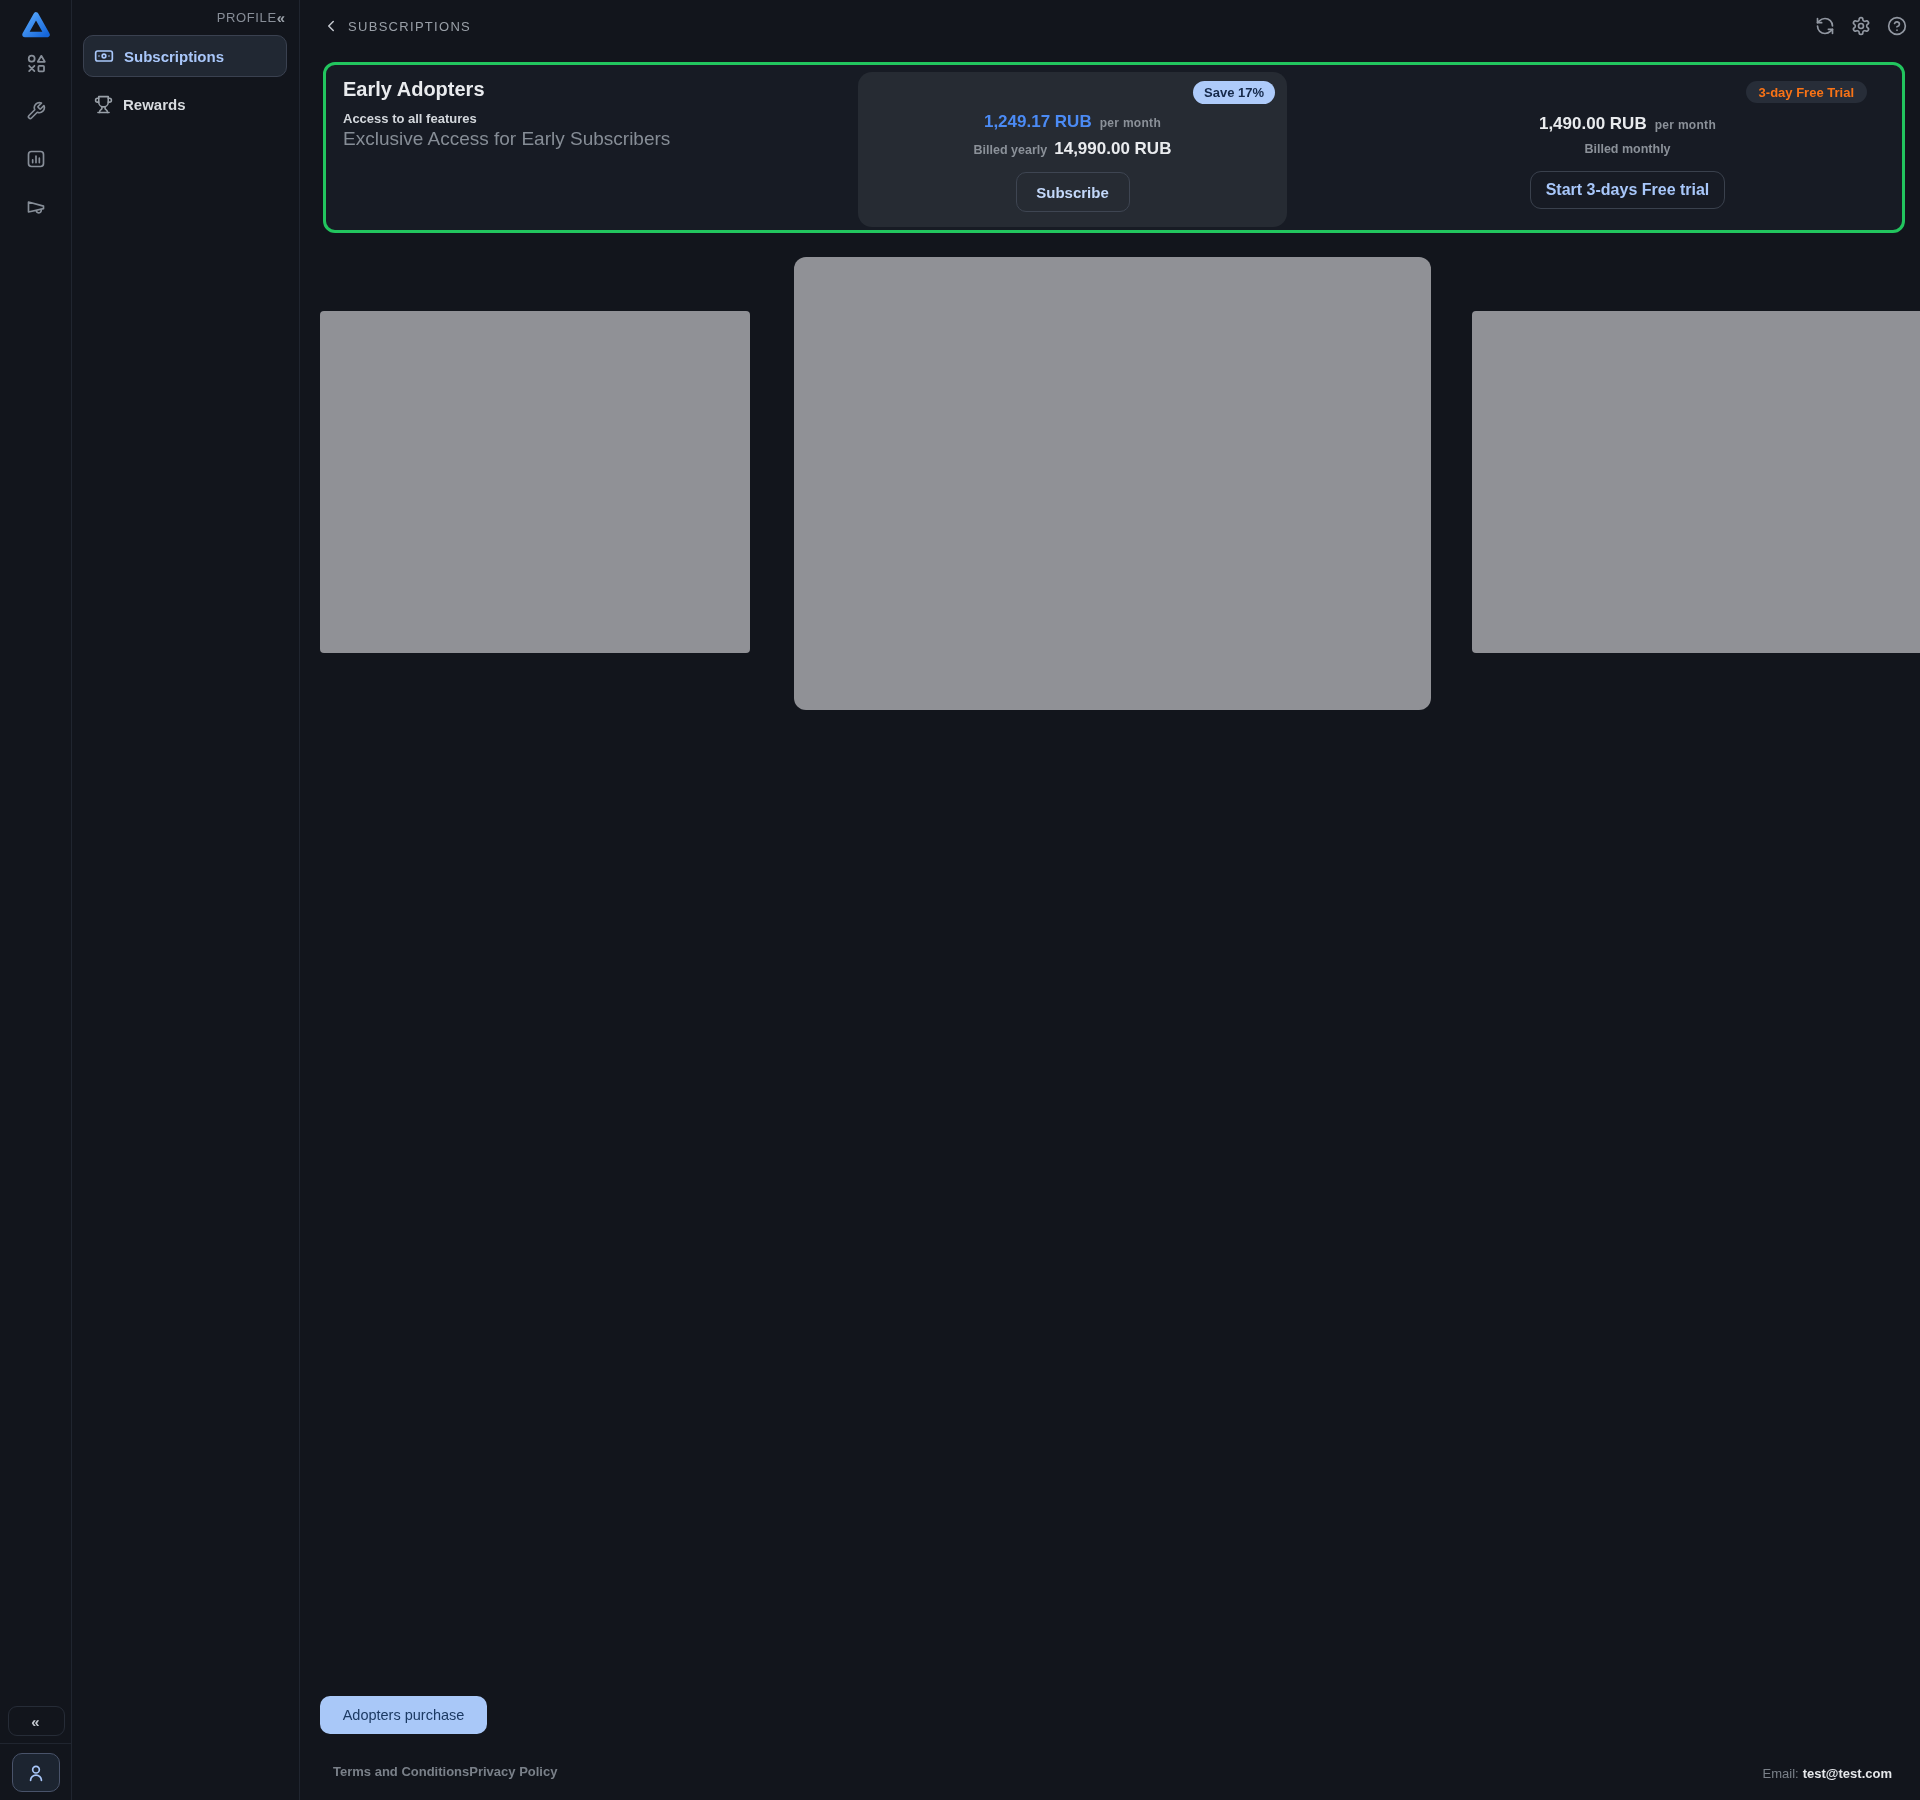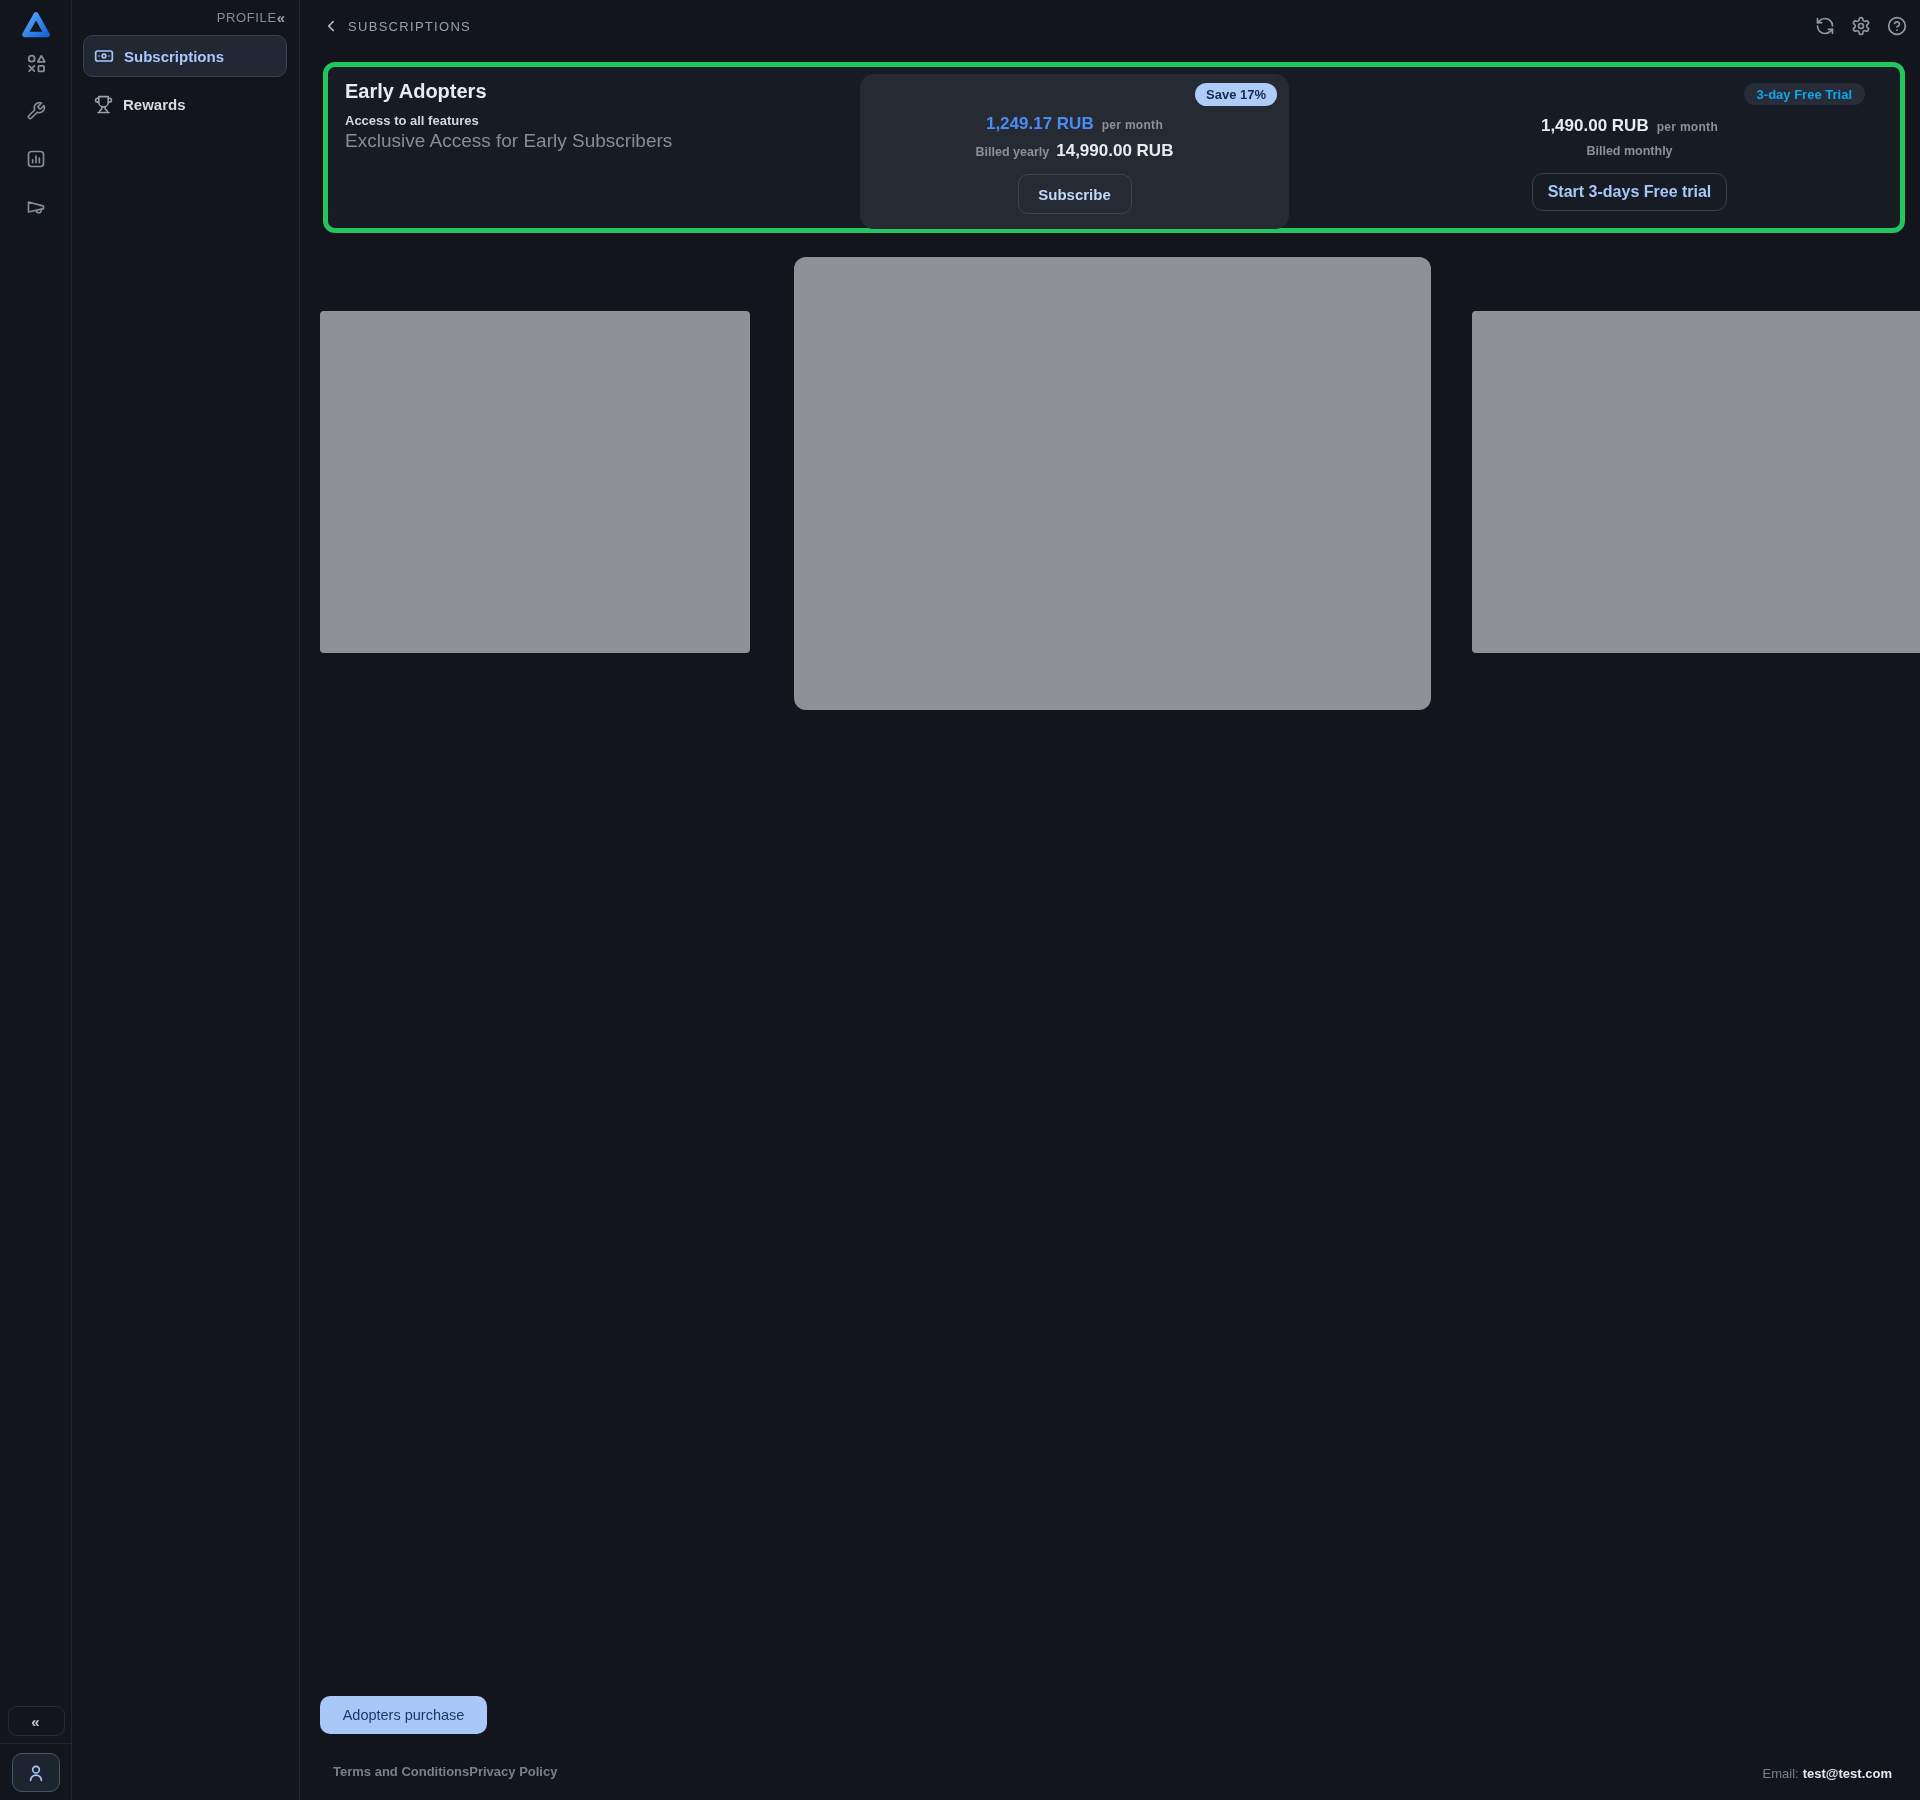--- a/index.html
+++ b/index.html
@@ -71,21 +71,21 @@
   }
   .back-btn { margin-left:20px; width:22px; height:22px; display:flex; align-items:center; justify-content:center; cursor:pointer; }
   .topbar-title { margin-left:6px; font-size:13px; font-weight:500; letter-spacing:1.3px; color:#9aa0a8; }
   .topbar-actions { margin-left:auto; margin-right:10px; display:flex; align-items:center; gap:10px; }
   .icon-btn { width:26px; height:26px; display:flex; align-items:center; justify-content:center; cursor:pointer; }
   .icon-btn svg { stroke:#9298a2; }
 
   
   .plan-card {
     position:absolute; left:23px; top:62px; width:1582px; height:171px;
-    background:#171b24; border:5px solid #22c55e; border-radius:12px;
+    background:#171b24; border:3px solid #22c55e; border-radius:12px;
   }
   .plan-info { position:absolute; left:17px; top:13px; }
   .plan-title { font-size:20px; font-weight:700; color:#e9ebee; }
   .plan-feature-1 { margin-top:10px; font-size:13px; font-weight:700; color:#d3d7dc; }
   .plan-feature-2 { margin-top:2px; font-size:19px; color:#868d96; }
 
   .yearly-box {
     position:absolute; left:532px; top:7px; width:429px; height:155px;
     background:#262b33; border-radius:14px;
   }
@@ -114,21 +114,21 @@
   .monthly-group .billed-row { margin-top:8px; }
   .trial-btn {
     margin-top:15px; width:195px; height:38px;
     border:1px solid #3a414d; border-radius:11px; background:transparent;
     color:#a8c7fa; font-size:16px; font-weight:600; cursor:pointer;
     display:flex; align-items:center; justify-content:center;
     font-family:inherit;
   }
   .trial-badge {
     position:absolute; top:16px; right:35px; height:22px; padding:0 13px;
-    background:#272d38; color:#0ea5e9; border-radius:12px;
+    background:#272d38; color:#f97316; border-radius:12px;
     font-size:13px; font-weight:600; display:flex; align-items:center;
   }
 
   
   .slide { position:absolute; background:#909196; }
   .slide-left  { left:20px;   top:311px; width:430px; height:342px; border-radius:4px; }
   .slide-mid   { left:494px;  top:257px; width:637px; height:453px; border-radius:12px; }
   .slide-right { left:1172px; top:311px; width:460px; height:342px; border-radius:4px; }
 
   

